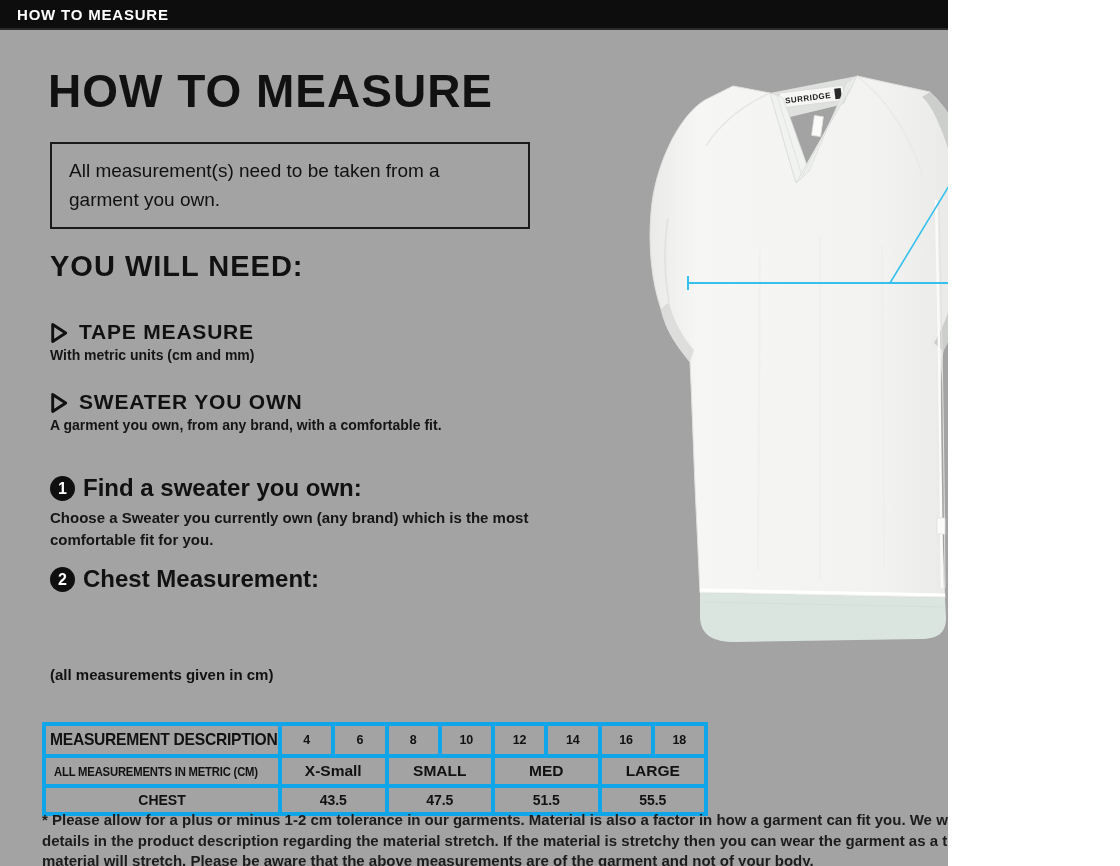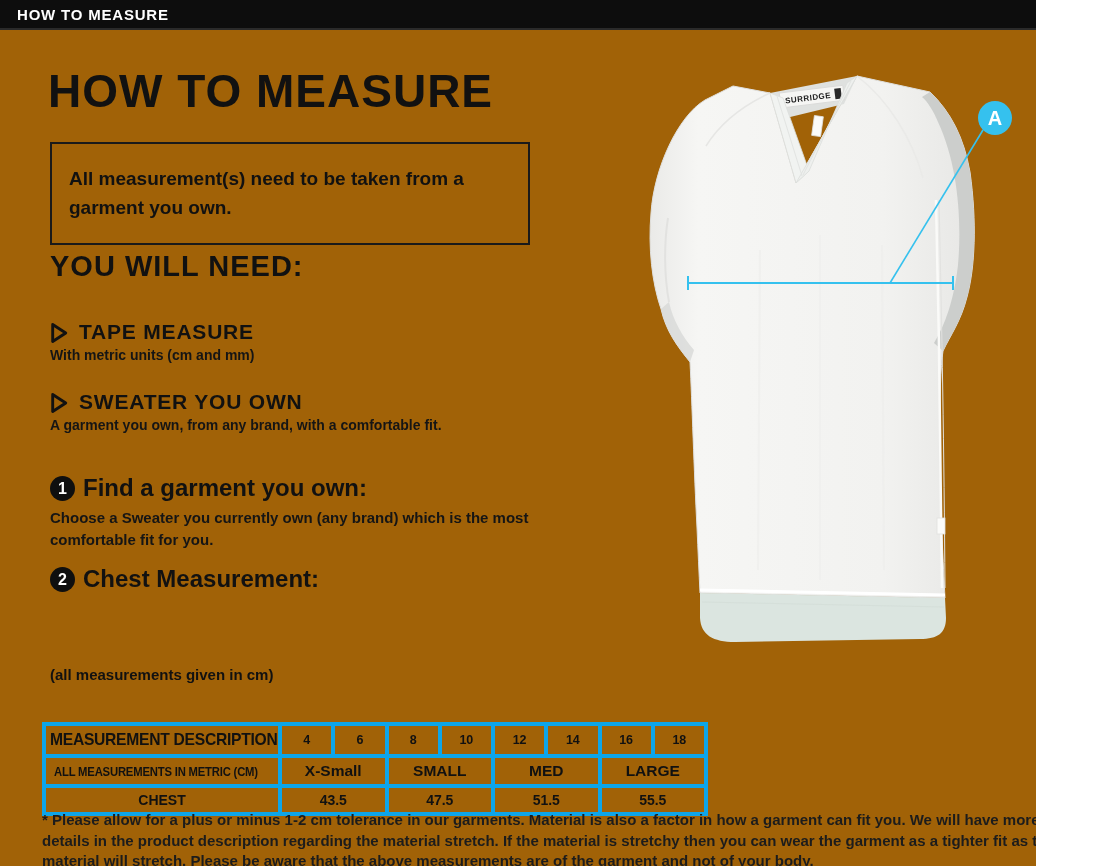--- a/index.html
+++ b/index.html
@@ -1,32 +1,32 @@
 <!DOCTYPE html>
 <html><head>
 <meta charset="utf-8">
 <style>
   * { margin:0; padding:0; box-sizing:border-box; }
   html,body { background:#ffffff; }
   body { font-family:"Liberation Sans", sans-serif; color:#1a1a1a; }
-  #page { position:relative; width:1036px; height:866px; background:#a16207; overflow:hidden; }
+  #page { position:relative; width:948px; height:866px; background:#a3a3a3; overflow:hidden; }
 
   
   .topbar { position:absolute; left:0; top:0; width:1120px; height:30px; background:#0d0d0d;
             display:flex; align-items:center; justify-content:space-between; padding:0 10px 0 17px;
             border-bottom:2px solid #2a2a2a; }
   .topbar-title { color:#ffffff; font-size:15px; font-weight:700; letter-spacing:.8px; }
   .brand { display:flex; flex-direction:column; align-items:center; line-height:1; margin-top:1px; }
   .brand-s { color:#fff; font-weight:700; font-style:italic; font-size:13px; line-height:.9; }
   .brand-name { color:#fff; font-size:5.5px; font-weight:700; letter-spacing:1.2px; margin-top:1px; }
 
   
   .h1 { position:absolute; left:48px; top:64px; font-size:46px; font-weight:800; letter-spacing:1px; color:#111; }
   .notice { position:absolute; left:50px; top:142px; width:480px; border:2px solid #1a1a1a;
-            padding:21px 17px; font-size:19px; font-weight:700; line-height:1.5; color:#111; }
+            padding:13px 17px; font-size:19px; font-weight:400; line-height:1.5; color:#111; }
   .h2 { position:absolute; left:50px; top:250px; font-size:29px; font-weight:800; letter-spacing:1px; color:#111; }
 
   .need-item-label { position:absolute; font-size:21px; font-weight:700; letter-spacing:.8px; color:#111; }
   .need-item-desc  { position:absolute; font-size:14px; font-weight:700; color:#151515; }
   .play-icon { position:absolute; width:18px; height:22px; }
 
   .step-badge { position:absolute; width:25px; height:25px; border-radius:50%; background:#0f0f0f; color:#fff;
                 display:flex; align-items:center; justify-content:center; font-size:16px; font-weight:700; }
   .step-title { position:absolute; font-size:24px; font-weight:800; color:#111; }
   .step-desc  { position:absolute; font-size:15px; font-weight:700; line-height:1.47; color:#151515; }
@@ -84,21 +84,21 @@
   <div class="need-item-label" style="left:79px; top:320px;">TAPE MEASURE</div>
   <div class="need-item-desc" style="left:50px; top:347px;">With metric units (cm and mm)</div>
 
   <svg class="play-icon" style="left:50px; top:392px;" viewBox="0 0 20 24">
     <path d="M3 2.5 L17.5 12 L3 21.5 Z" fill="none" stroke="#111" stroke-width="3.2" stroke-linejoin="round"></path>
   </svg>
   <div class="need-item-label" style="left:79px; top:390px;">SWEATER YOU OWN</div>
   <div class="need-item-desc" style="left:50px; top:417px;">A garment you own, from any brand, with a comfortable fit.</div>
 
   <div class="step-badge" style="left:50px; top:476px;">1</div>
-  <div class="step-title" style="left:83px; top:474px;">Find a garment you own:</div>
+  <div class="step-title" style="left:83px; top:474px;">Find a sweater you own:</div>
   <div class="step-desc" style="left:50px; top:507px; width:525px;">Choose a Sweater you currently own (any brand) which is the most comfortable fit for you.</div>
 
   <div class="step-badge" style="left:50px; top:567px;">2</div>
   <div class="step-title" style="left:83px; top:565px;">Chest Measurement:</div>
 
   <div class="sizechart-head">
     <span class="sizechart-sub">(all measurements given in cm)</span>
   </div>
 
   <table class="size">

